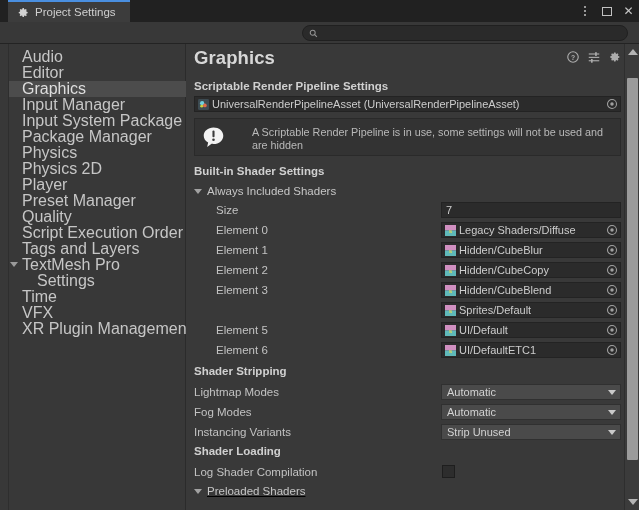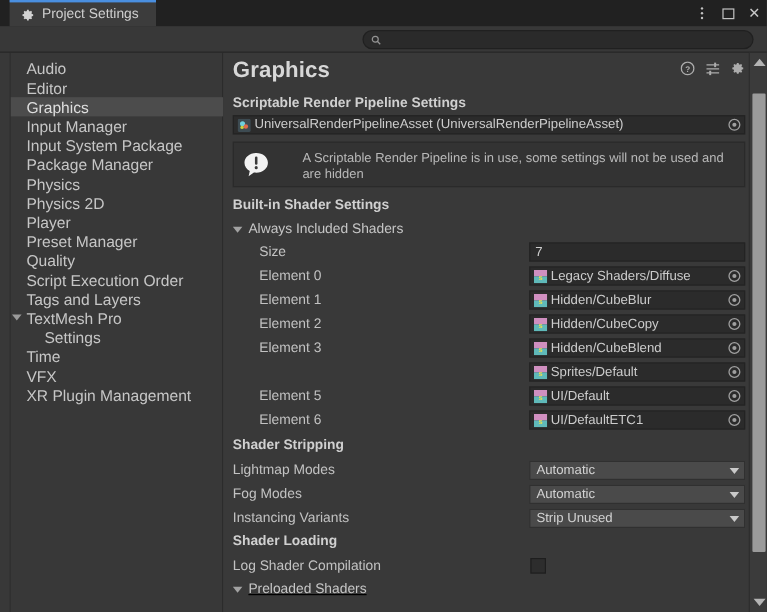--- a/index.html
+++ b/index.html
@@ -60,21 +60,21 @@
   .body { position: absolute; left: 0; top: 44px; width: 639px; height: 466px; }
 
   .sidebar {
     position: absolute; left: 0; top: 0; width: 186px; height: 466px;
     background: #383838; border-right: 1px solid #2b2b2b;
   }
   .side-rail { position: absolute; left: 8px; top: 0; width: 1px; height: 466px; background: #2e2e2e; }
   .side-list { position: absolute; left: 9px; top: 5px; width: 177px; }
   .side-item {
     height: 16px; display: flex; align-items: center;
-    font-size: 13px; color: #c6c6c6; padding-left: 13px; white-space: nowrap;
+    font-size: 16px; color: #c6c6c6; padding-left: 13px; white-space: nowrap;
   }
   .side-item.selected { background: #4c4c4c; color: #dedede; }
   .side-item.child { padding-left: 28px; }
   .side-item.has-tri { position: relative; }
   .tri-down { width: 0; height: 0; border-left: 4px solid transparent; border-right: 4px solid transparent;
               border-top: 5px solid #9a9a9a; position: absolute; left: 1px; top: 5px; }
 
   .main {
     position: absolute; left: 186px; top: 0; width: 453px; height: 466px;
     background: #393939; overflow: hidden;

